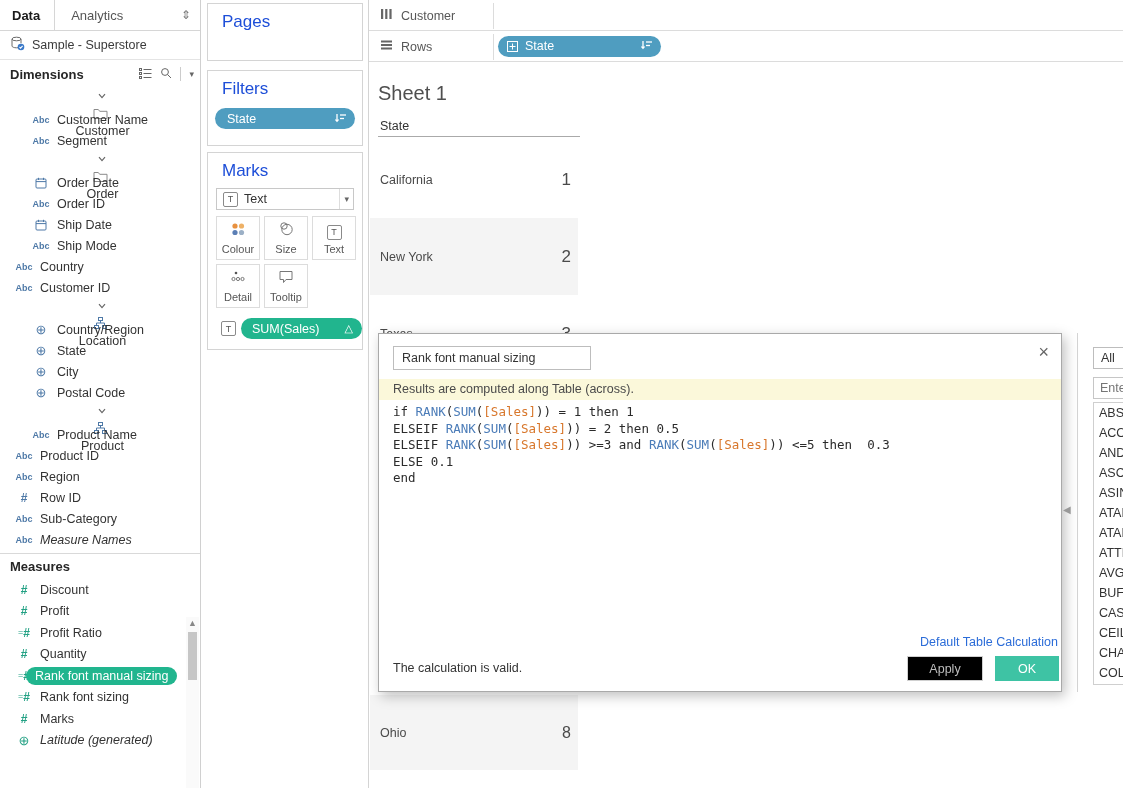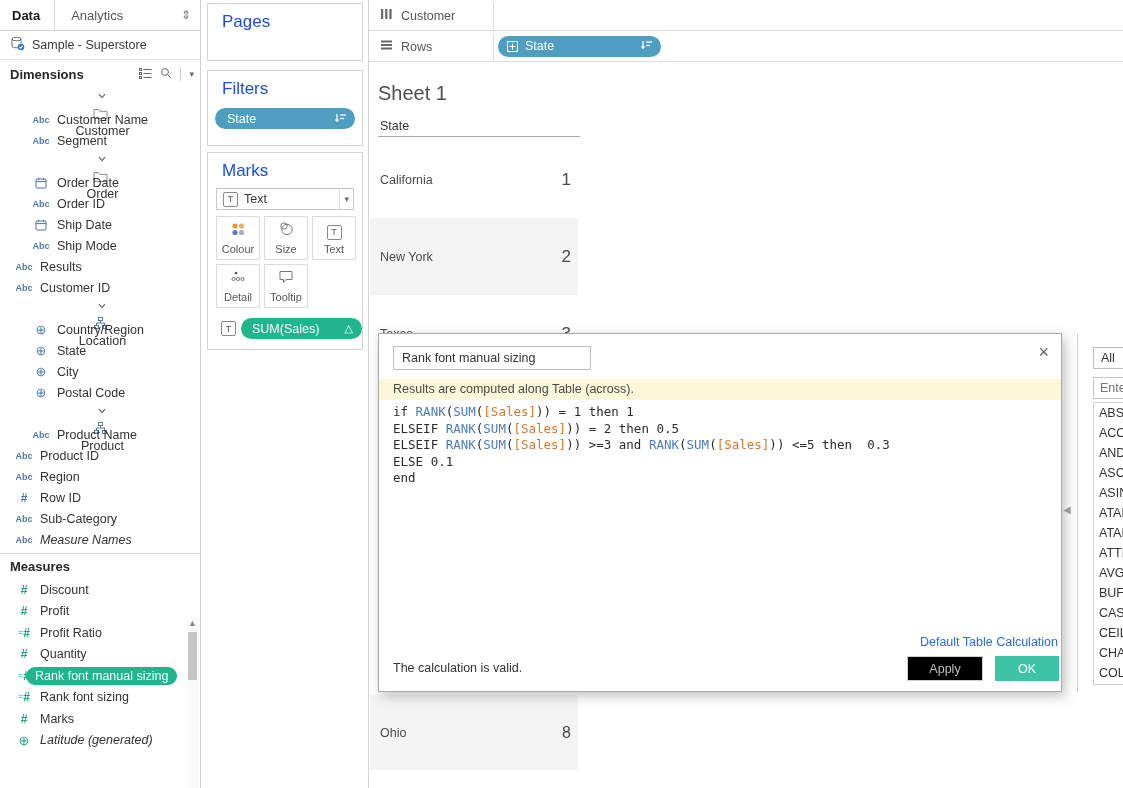--- a/index.html
+++ b/index.html
@@ -222,21 +222,21 @@
         <div class="frow child">
           <span class="ficon">
             <span class="abc" style="color:#4e79a7">Abc</span>
           </span>
           <span class="flabel">Ship Mode</span>
         </div>
         <div class="frow root">
           <span class="ficon">
             <span class="abc" style="color:#4e79a7">Abc</span>
           </span>
-          <span class="flabel">Results</span>
+          <span class="flabel">Country</span>
         </div>
         <div class="frow root">
           <span class="ficon">
             <span class="abc" style="color:#4e79a7">Abc</span>
           </span>
           <span class="flabel">Customer ID</span>
         </div>
         <div class="frow folder">
           <span class="chev"><svg width="8" height="6" viewBox="0 0 8 6">
               <path d="M1 1.2 L4 4.6 L7 1.2" fill="none" stroke="#666" stroke-width="1.2"></path>

